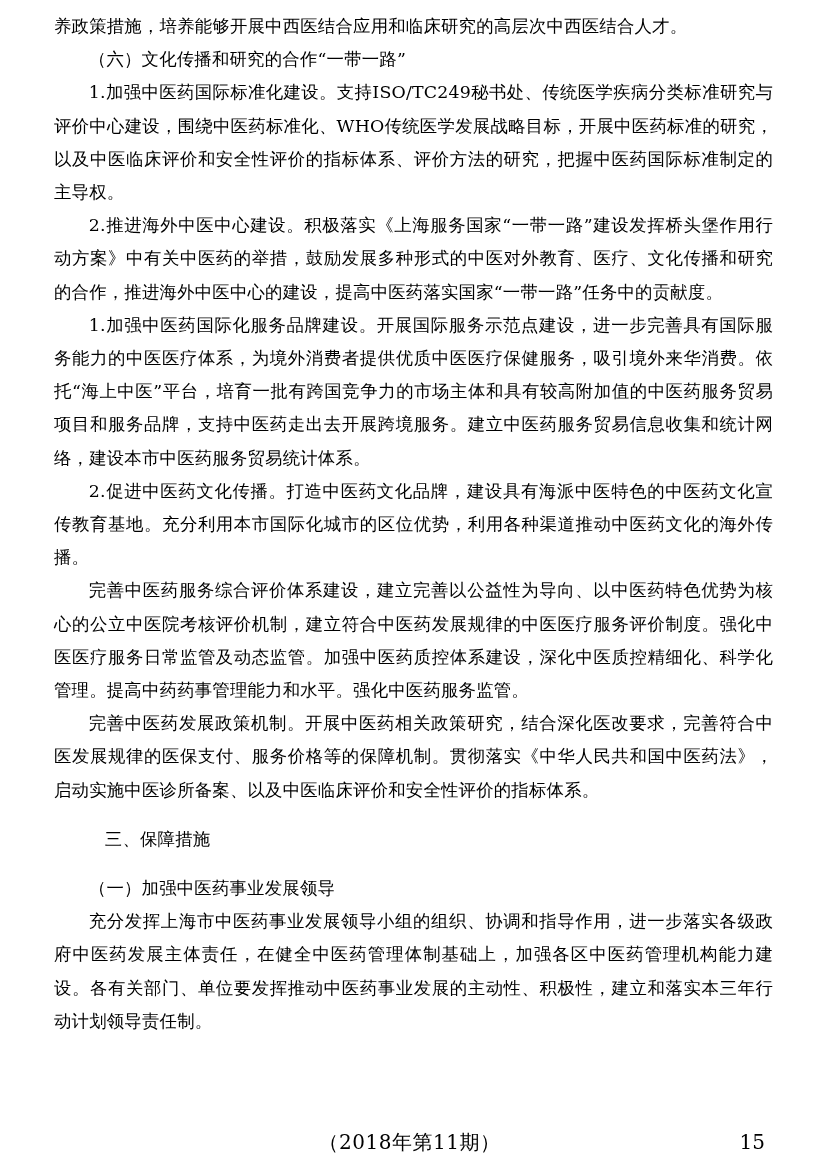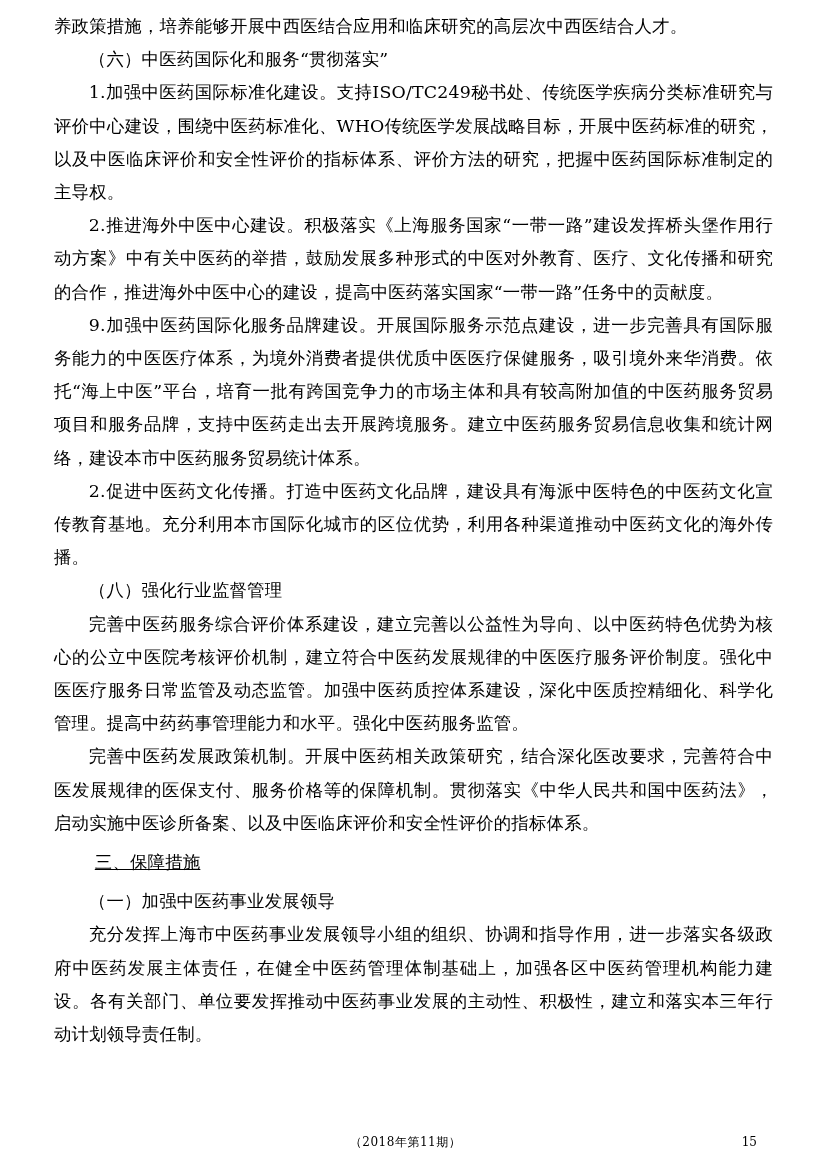--- a/index.html
+++ b/index.html
@@ -32,32 +32,31 @@
     text-indent: 2em;
   }
   .para.noindent {
     text-indent: 0;
   }
   .heading-kai {
     margin: 0;
     text-indent: 2em;
   }
   .section-title {
-    margin: 6px;
+    margin: 16px;
     text-indent: 2em;
     font-weight: normal;
-    text-decoration: underline;
   }
   .footer {
     position: absolute;
     left: 0;
-    right: 16px;
+    right: 8px;
     bottom: 16px;
     height: 24px;
-    font-size: 12px;
+    font-size: 20px;
     line-height: 24px;
   }
   .footer-center {
     position: absolute;
     left: 0;
     right: 0;
     text-align: center;
     letter-spacing: 0.5px;
   }
   .footer-page {
@@ -67,26 +66,25 @@
     text-align: center;
   }
 </style>
 </head>
 <body>
 
 <div class="page">
 
   <div class="doc-body">
     <p class="para noindent">养政策措施，培养能够开展中西医结合应用和临床研究的高层次中西医结合人才。</p>
-    <p class="heading-kai">（六）中医药国际化和服务“贯彻落实”</p>
+    <p class="heading-kai">（六）文化传播和研究的合作“一带一路”</p>
     <p class="para">1.加强中医药国际标准化建设。支持ISO/TC249秘书处、传统医学疾病分类标准研究与评价中心建设，围绕中医药标准化、WHO传统医学发展战略目标，开展中医药标准的研究，以及中医临床评价和安全性评价的指标体系、评价方法的研究，把握中医药国际标准制定的主导权。</p>
     <p class="para">2.推进海外中医中心建设。积极落实《上海服务国家“一带一路”建设发挥桥头堡作用行动方案》中有关中医药的举措，鼓励发展多种形式的中医对外教育、医疗、文化传播和研究的合作，推进海外中医中心的建设，提高中医药落实国家“一带一路”任务中的贡献度。</p>
-    <p class="para">9.加强中医药国际化服务品牌建设。开展国际服务示范点建设，进一步完善具有国际服务能力的中医医疗体系，为境外消费者提供优质中医医疗保健服务，吸引境外来华消费。依托“海上中医”平台，培育一批有跨国竞争力的市场主体和具有较高附加值的中医药服务贸易项目和服务品牌，支持中医药走出去开展跨境服务。建立中医药服务贸易信息收集和统计网络，建设本市中医药服务贸易统计体系。</p>
+    <p class="para">1.加强中医药国际化服务品牌建设。开展国际服务示范点建设，进一步完善具有国际服务能力的中医医疗体系，为境外消费者提供优质中医医疗保健服务，吸引境外来华消费。依托“海上中医”平台，培育一批有跨国竞争力的市场主体和具有较高附加值的中医药服务贸易项目和服务品牌，支持中医药走出去开展跨境服务。建立中医药服务贸易信息收集和统计网络，建设本市中医药服务贸易统计体系。</p>
     <p class="para">2.促进中医药文化传播。打造中医药文化品牌，建设具有海派中医特色的中医药文化宣传教育基地。充分利用本市国际化城市的区位优势，利用各种渠道推动中医药文化的海外传播。</p>
-    <p class="heading-kai">（八）强化行业监督管理</p>
     <p class="para">完善中医药服务综合评价体系建设，建立完善以公益性为导向、以中医药特色优势为核心的公立中医院考核评价机制，建立符合中医药发展规律的中医医疗服务评价制度。强化中医医疗服务日常监管及动态监管。加强中医药质控体系建设，深化中医质控精细化、科学化管理。提高中药药事管理能力和水平。强化中医药服务监管。</p>
     <p class="para">完善中医药发展政策机制。开展中医药相关政策研究，结合深化医改要求，完善符合中医发展规律的医保支付、服务价格等的保障机制。贯彻落实《中华人民共和国中医药法》，启动实施中医诊所备案、以及中医临床评价和安全性评价的指标体系。</p>
     <p class="section-title">三、保障措施</p>
     <p class="heading-kai">（一）加强中医药事业发展领导</p>
     <p class="para">充分发挥上海市中医药事业发展领导小组的组织、协调和指导作用，进一步落实各级政府中医药发展主体责任，在健全中医药管理体制基础上，加强各区中医药管理机构能力建设。各有关部门、单位要发挥推动中医药事业发展的主动性、积极性，建立和落实本三年行动计划领导责任制。</p>
 
   </div>
 
   <div class="footer">
     <div class="footer-center">（2018年第11期）</div>

